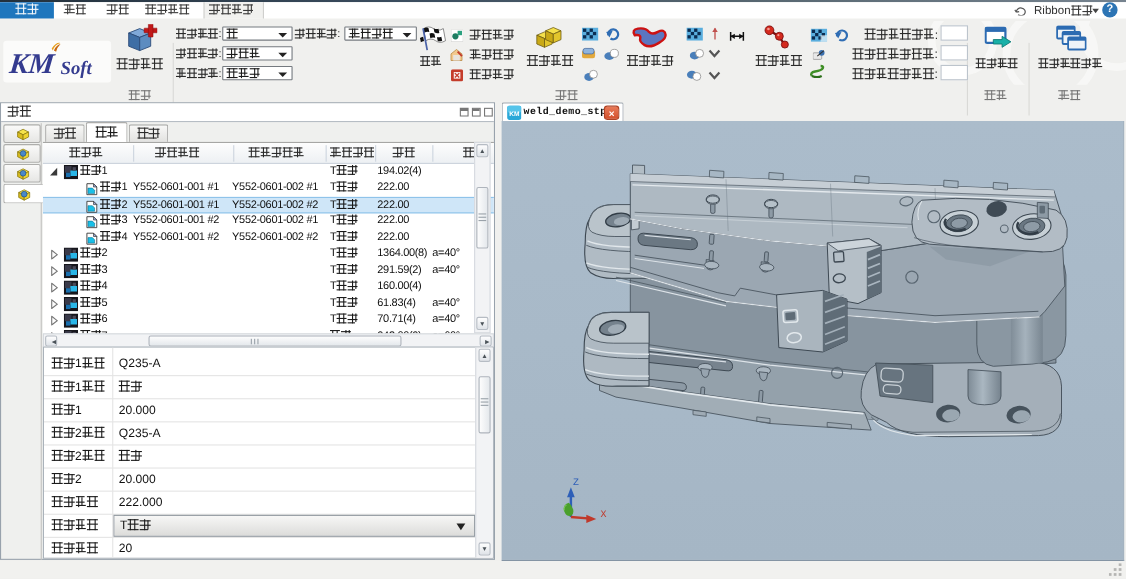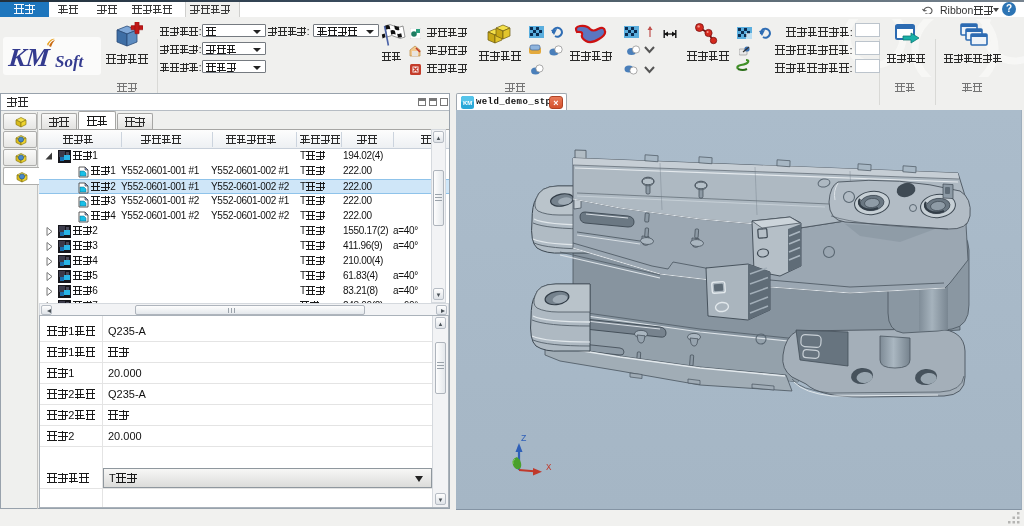--- a/index.html
+++ b/index.html
@@ -409,53 +409,53 @@
             </svg></span>
           <svg style="position:absolute;left:19px;top:1px" width="13" height="13">
             <rect width="13" height="13" fill="#16161c"></rect>
             <rect x="1" y="1" width="6" height="6" fill="#3a3a4a"></rect>
             <rect x="6" y="5" width="6" height="5" fill="#29b6e8"></rect>
             <rect x="2" y="7" width="4" height="4" fill="#1a6fae"></rect>
             <rect x="8" y="2" width="3" height="3" fill="#4a4a5a"></rect>
           </svg>
           <span style="position:absolute;left:34px;top:1px"><span class="h"></span><span class="h v2"></span>2</span>
           <span style="position:absolute;left:261px;top:1px">T<span class="h"></span><span class="h v2"></span></span>
-          <span style="position:absolute;left:304px;top:1px">1550.17(2)</span>
+          <span style="position:absolute;left:304px;top:1px">1364.00(8)</span>
           <span style="position:absolute;left:354px;top:1px">a=40°</span>
         </div>
 <div style="position:absolute;left:0;top:90px;width:410px;height:15px;">
           <span style="position:absolute;left:7px;top:3px;width:5px;height:8px"><svg width="7" height="9">
               <polygon points="1,0.5 6,4.5 1,8.5" fill="#fdfdfd" stroke="#777" stroke-width="1"></polygon>
             </svg></span>
           <svg style="position:absolute;left:19px;top:1px" width="13" height="13">
             <rect width="13" height="13" fill="#16161c"></rect>
             <rect x="1" y="1" width="6" height="6" fill="#3a3a4a"></rect>
             <rect x="6" y="5" width="6" height="5" fill="#29b6e8"></rect>
             <rect x="2" y="7" width="4" height="4" fill="#1a6fae"></rect>
             <rect x="8" y="2" width="3" height="3" fill="#4a4a5a"></rect>
           </svg>
           <span style="position:absolute;left:34px;top:1px"><span class="h"></span><span class="h v2"></span>3</span>
           <span style="position:absolute;left:261px;top:1px">T<span class="h"></span><span class="h v2"></span></span>
-          <span style="position:absolute;left:304px;top:1px">411.96(9)</span>
+          <span style="position:absolute;left:304px;top:1px">291.59(2)</span>
           <span style="position:absolute;left:354px;top:1px">a=40°</span>
         </div>
 <div style="position:absolute;left:0;top:105px;width:410px;height:15px;">
           <span style="position:absolute;left:7px;top:3px;width:5px;height:8px"><svg width="7" height="9">
               <polygon points="1,0.5 6,4.5 1,8.5" fill="#fdfdfd" stroke="#777" stroke-width="1"></polygon>
             </svg></span>
           <svg style="position:absolute;left:19px;top:1px" width="13" height="13">
             <rect width="13" height="13" fill="#16161c"></rect>
             <rect x="1" y="1" width="6" height="6" fill="#3a3a4a"></rect>
             <rect x="6" y="5" width="6" height="5" fill="#29b6e8"></rect>
             <rect x="2" y="7" width="4" height="4" fill="#1a6fae"></rect>
             <rect x="8" y="2" width="3" height="3" fill="#4a4a5a"></rect>
           </svg>
           <span style="position:absolute;left:34px;top:1px"><span class="h"></span><span class="h v2"></span>4</span>
           <span style="position:absolute;left:261px;top:1px">T<span class="h"></span><span class="h v2"></span></span>
-          <span style="position:absolute;left:304px;top:1px">210.00(4)</span>
+          <span style="position:absolute;left:304px;top:1px">160.00(4)</span>
         </div>
 <div style="position:absolute;left:0;top:120px;width:410px;height:15px;">
           <span style="position:absolute;left:7px;top:3px;width:5px;height:8px"><svg width="7" height="9">
               <polygon points="1,0.5 6,4.5 1,8.5" fill="#fdfdfd" stroke="#777" stroke-width="1"></polygon>
             </svg></span>
           <svg style="position:absolute;left:19px;top:1px" width="13" height="13">
             <rect width="13" height="13" fill="#16161c"></rect>
             <rect x="1" y="1" width="6" height="6" fill="#3a3a4a"></rect>
             <rect x="6" y="5" width="6" height="5" fill="#29b6e8"></rect>
             <rect x="2" y="7" width="4" height="4" fill="#1a6fae"></rect>
@@ -472,21 +472,21 @@
             </svg></span>
           <svg style="position:absolute;left:19px;top:1px" width="13" height="13">
             <rect width="13" height="13" fill="#16161c"></rect>
             <rect x="1" y="1" width="6" height="6" fill="#3a3a4a"></rect>
             <rect x="6" y="5" width="6" height="5" fill="#29b6e8"></rect>
             <rect x="2" y="7" width="4" height="4" fill="#1a6fae"></rect>
             <rect x="8" y="2" width="3" height="3" fill="#4a4a5a"></rect>
           </svg>
           <span style="position:absolute;left:34px;top:1px"><span class="h"></span><span class="h v2"></span>6</span>
           <span style="position:absolute;left:261px;top:1px">T<span class="h"></span><span class="h v2"></span></span>
-          <span style="position:absolute;left:304px;top:1px">83.21(8)</span>
+          <span style="position:absolute;left:304px;top:1px">70.71(4)</span>
           <span style="position:absolute;left:354px;top:1px">a=40°</span>
         </div>
 <div style="position:absolute;left:0;top:150px;width:410px;height:15px;">
           <span style="position:absolute;left:7px;top:3px;width:5px;height:8px"><svg width="7" height="9">
               <polygon points="1,0.5 6,4.5 1,8.5" fill="#fdfdfd" stroke="#777" stroke-width="1"></polygon>
             </svg></span>
           <svg style="position:absolute;left:19px;top:1px" width="13" height="13">
             <rect width="13" height="13" fill="#16161c"></rect>
             <rect x="1" y="1" width="6" height="6" fill="#3a3a4a"></rect>
             <rect x="6" y="5" width="6" height="5" fill="#29b6e8"></rect>
@@ -538,26 +538,34 @@
           <span style="position:absolute;left:68px;top:4px">Q235-A</span>
         </div>
 <div style="position:absolute;left:0;top:89px;width:392px;height:21px;border-bottom:1px solid #e4e4e4">
           <span style="position:absolute;left:7px;top:4px"><span class="h"></span><span class="h v2"></span>2<span class="h v3"></span><span class="h"></span></span>
           <span style="position:absolute;left:68px;top:4px"><span class="h"></span><span class="h v2"></span></span>
         </div>
 <div style="position:absolute;left:0;top:110px;width:392px;height:21px;border-bottom:1px solid #e4e4e4">
           <span style="position:absolute;left:7px;top:4px"><span class="h"></span><span class="h v2"></span>2</span>
           <span style="position:absolute;left:68px;top:4px">20.000</span>
         </div>
+<div style="position:absolute;left:0;top:131px;width:392px;height:21px;border-bottom:1px solid #e4e4e4">
+          <span style="position:absolute;left:7px;top:4px"><span class="h"></span><span class="h v2"></span><span class="h v3"></span><span class="h"></span></span>
+          <span style="position:absolute;left:68px;top:4px">222.000</span>
+        </div>
 <div style="position:absolute;left:0;top:152px;width:392px;height:21px;border-bottom:1px solid #e4e4e4">
           <span style="position:absolute;left:7px;top:4px"><span class="h"></span><span class="h v2"></span><span class="h v3"></span><span class="h"></span></span>
           <span style="position:absolute;left:63px;top:0px;width:329px;height:20px;background:linear-gradient(#f7f7f6,#dcdcda);border:1px solid #8f979e">
             <span style="position:absolute;left:5px;top:3px">T<span class="h"></span><span class="h v2"></span></span>
             <span style="position:absolute;right:8px;top:7px;border:4.5px solid transparent;border-top:6px solid #222"></span>
           </span>
+        </div>
+<div style="position:absolute;left:0;top:173px;width:392px;height:21px;border-bottom:1px solid #e4e4e4">
+          <span style="position:absolute;left:7px;top:4px"><span class="h"></span><span class="h v2"></span><span class="h v3"></span><span class="h"></span></span>
+          <span style="position:absolute;left:68px;top:4px">20</span>
         </div>
         <div style="position:absolute;left:62px;top:0;width:1px;height:191px;background:#e4e4e4"></div>
 </div>
  <div class="abs" style="left:392px;top:0;width:16px;height:191px;background:#f2f3f5;border-left:1px solid #d5d9de">
   <div class="abs" style="left:2px;top:1px;width:11px;height:12px;background:linear-gradient(#fefefe,#dfe3e8);border:1px solid #b6bcc4;border-radius:2px;color:#4a5258;font-size:6px;text-align:center;line-height:12px">▲</div>
   <div class="abs" style="left:2px;top:177px;width:11px;height:12px;background:linear-gradient(#fefefe,#dfe3e8);border:1px solid #b6bcc4;border-radius:2px;color:#4a5258;font-size:6px;text-align:center;line-height:12px">▼</div>
   <div class="abs" style="left:2px;top:26px;width:11px;height:52px;background:linear-gradient(90deg,#fdfdfd,#e4e8ec);border:1px solid #aeb4bc;border-radius:2px"></div>
   <div class="abs" style="left:4px;top:46px;width:7px;height:1px;background:#9aa2aa;box-shadow:0 3px #9aa2aa,0 6px #9aa2aa"></div>
  </div>
 </div>

